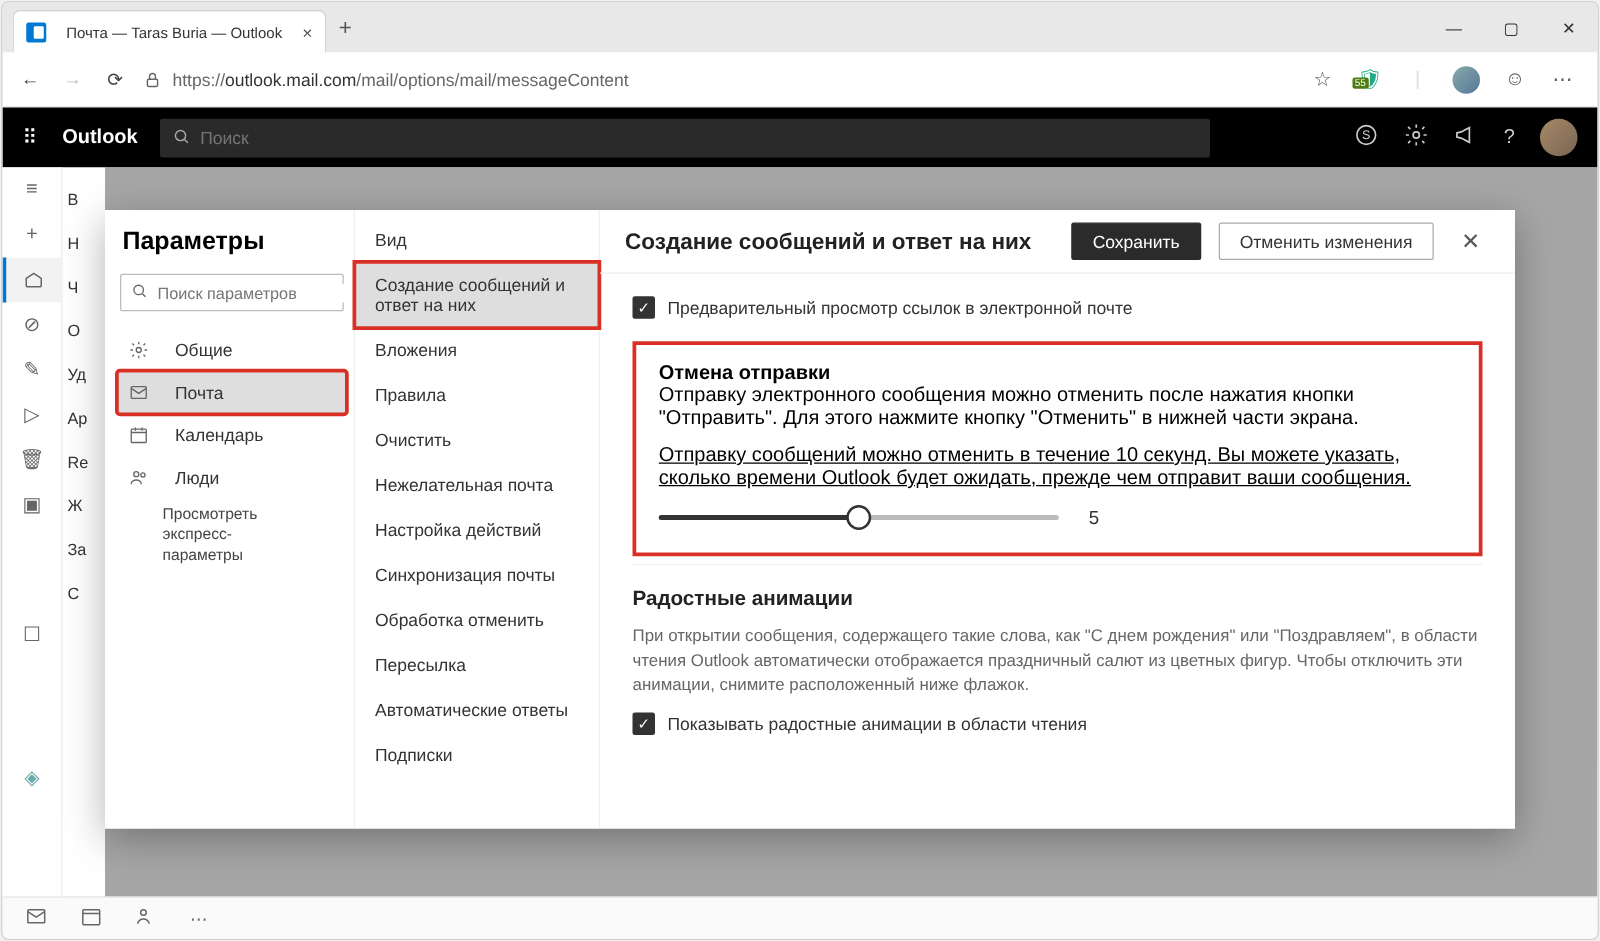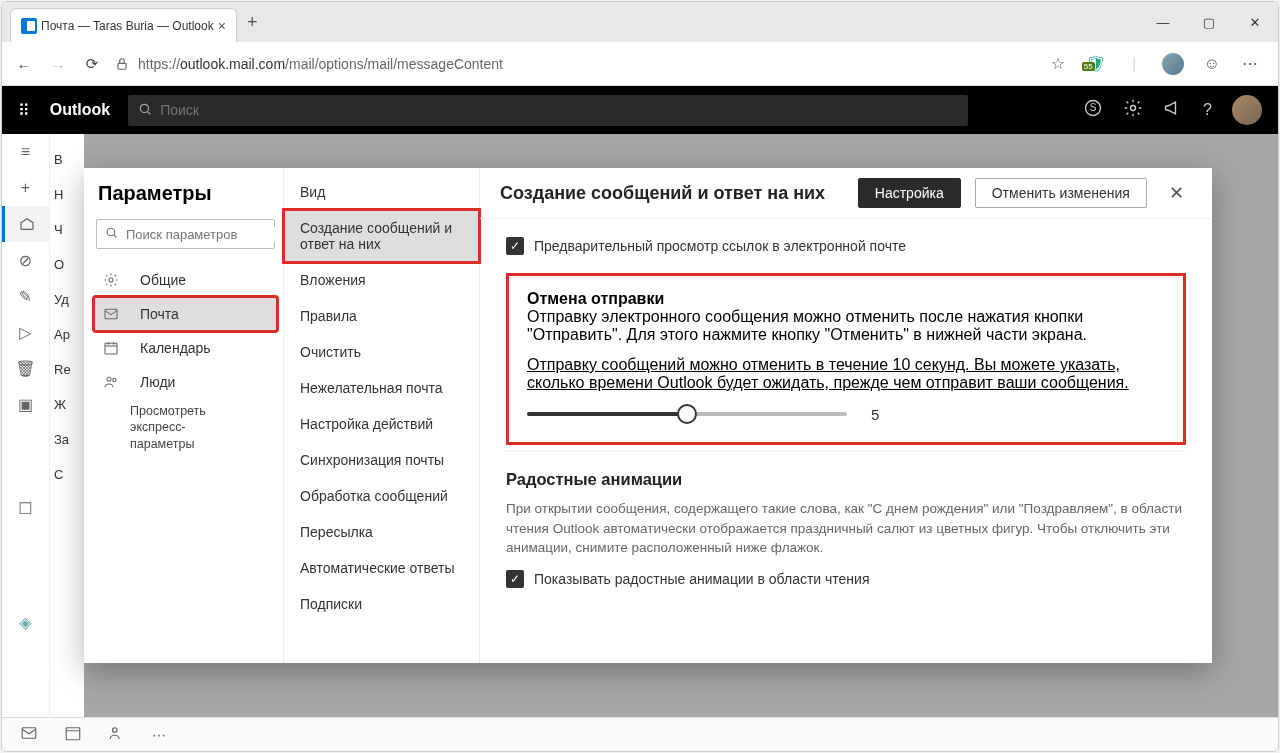--- a/index.html
+++ b/index.html
@@ -1,21 +1,21 @@
 <!DOCTYPE html>
 <html><head>
 <meta charset="utf-8">
 <style>
 * { margin: 0; padding: 0; box-sizing: border-box; font-family: "Segoe UI", Arial, sans-serif; }
 html, body { width: 1280px; height: 753px; overflow: hidden; background: #f0f0f0; }
 
 
 .browser-window { width: 1278px; height: 751px; margin: 1px; background: #fff; border: 1px solid #ccc; border-radius: 6px; display: flex; flex-direction: column; overflow: hidden; }
 .titlebar { height: 40px; background: #e8e8e8; display: flex; align-items: center; }
-.tab { height: 34px; margin-top: 6px; margin-left: 8px; background: #fff; border-radius: 6px 6px 0 0; display: flex; align-items: center; padding: 0 10px; gap: 4px; font-size: 12px; color: #333; border: 1px solid #d0d0d0; border-bottom: none; }
+.tab { height: 34px; margin-top: 6px; margin-left: 8px; background: #fff; border-radius: 6px 6px 0 0; display: flex; align-items: center; padding: 0 10px; gap: 16px; font-size: 12px; color: #333; border: 1px solid #d0d0d0; border-bottom: none; }
 .tab .favicon { width: 16px; height: 16px; background: #0078d4; border-radius: 2px; position: relative; }
 .tab .favicon::after { content: ""; position: absolute; inset: 3px 2px 3px 6px; background: #fff; border-radius: 1px; }
 .tab-close { font-size: 14px; color: #555; cursor: pointer; }
 .newtab { font-size: 18px; color: #555; padding: 0 10px; }
 .spacer { flex: 1; }
 .win-controls { display: flex; gap: 0; }
 .win-btn { width: 46px; height: 34px; display: flex; align-items: center; justify-content: center; font-size: 13px; color: #333; }
 
 .addrbar { height: 44px; background: #fff; border-bottom: 1px solid #ddd; display: flex; align-items: center; padding: 0 10px; gap: 10px; }
 .addrbar .navbtn { width: 24px; text-align: center; color: #444; font-size: 15px; }
@@ -257,30 +257,30 @@
 
       <div class="sub-nav">
         <div class="sub-item">Вид</div>
         <div class="sub-item active hl-red">Создание сообщений и ответ на них</div>
         <div class="sub-item">Вложения</div>
         <div class="sub-item">Правила</div>
         <div class="sub-item">Очистить</div>
         <div class="sub-item">Нежелательная почта</div>
         <div class="sub-item">Настройка действий</div>
         <div class="sub-item">Синхронизация почты</div>
-        <div class="sub-item">Обработка сообщений</div>
+        <div class="sub-item">Обработка отменить</div>
         <div class="sub-item">Пересылка</div>
         <div class="sub-item">Автоматические ответы</div>
         <div class="sub-item">Подписки</div>
       </div>
 
       <div class="content">
         <div class="content-header">
           <h3>Создание сообщений и ответ на них</h3>
-          <button class="btn primary">Настройка</button>
+          <button class="btn primary">Сохранить</button>
           <button class="btn secondary">Отменить изменения</button>
           <span class="close-x">✕</span>
         </div>
         <div class="content-body">
 
           <div class="cb-row">
             <div class="chk">✓</div>
             <span>Предварительный просмотр ссылок в электронной почте</span>
           </div>
 

